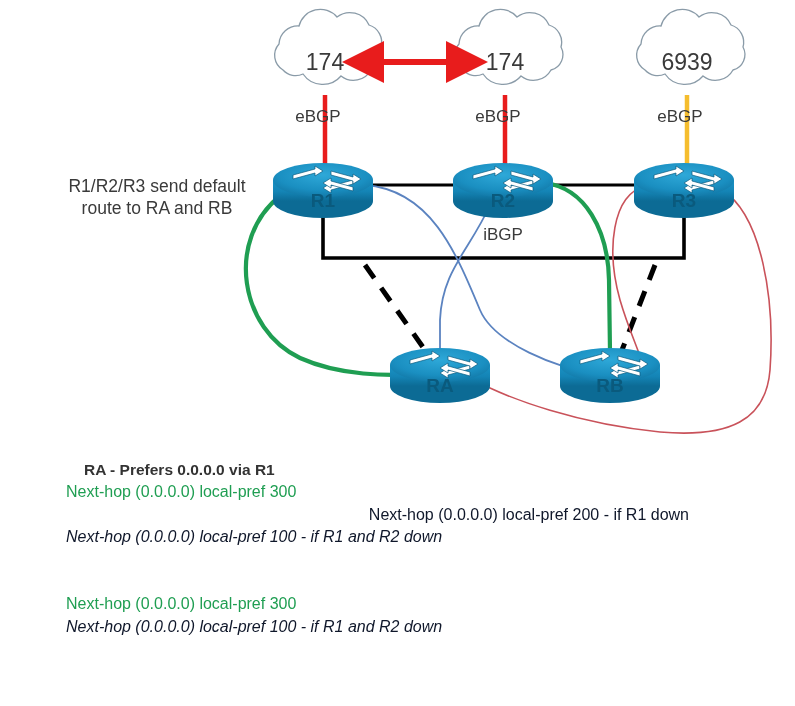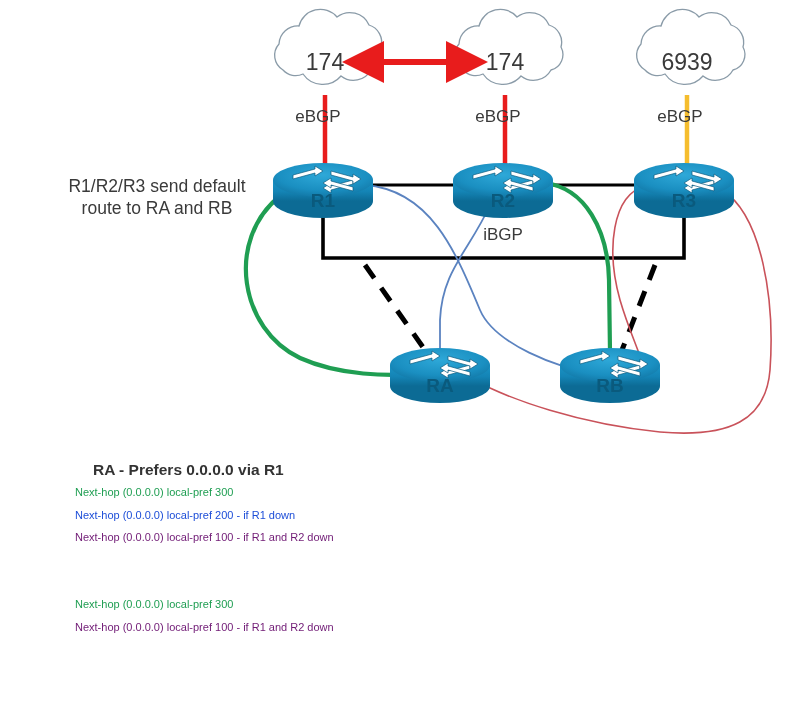--- a/index.html
+++ b/index.html
@@ -18,40 +18,40 @@
   }
   #diagram-canvas {
     position: absolute;
     left: 0;
     top: 0;
     width: 795px;
     height: 706px;
   }
   .legend-block {
     position: absolute;
-    left: 9px;
+    left: 0;
     width: 689px;
   }
   .legend-title {
     font-size: 15.5px;
     font-weight: bold;
     color: #333333;
     padding-left: 84px;
     line-height: 22px;
     white-space: nowrap;
   }
   .legend-line {
-    font-size: 11px;
+    font-size: 16px;
     padding-left: 66px;
     line-height: 22.5px;
     white-space: nowrap;
   }
   .c-green { color: #1f9e52; }
-  .c-blue  { color: #1d4ed8; }
-  .c-red   { color: #701a75; }
+  .c-blue  { color: #0f172a; text-align: right; }
+  .c-red   { color: #0f172a; font-style: italic; }
 </style>
 </head>
 <body>
 
 <svg id="diagram-canvas" viewBox="0 0 795 706" xmlns="http://www.w3.org/2000/svg">
   <defs>
     <radialGradient id="routerTopGrad" cx="50%" cy="35%" r="75%">
       <stop offset="0%" stop-color="#2ea8d8"></stop>
       <stop offset="60%" stop-color="#1a8fc1"></stop>
       <stop offset="100%" stop-color="#0f6f9c"></stop>

